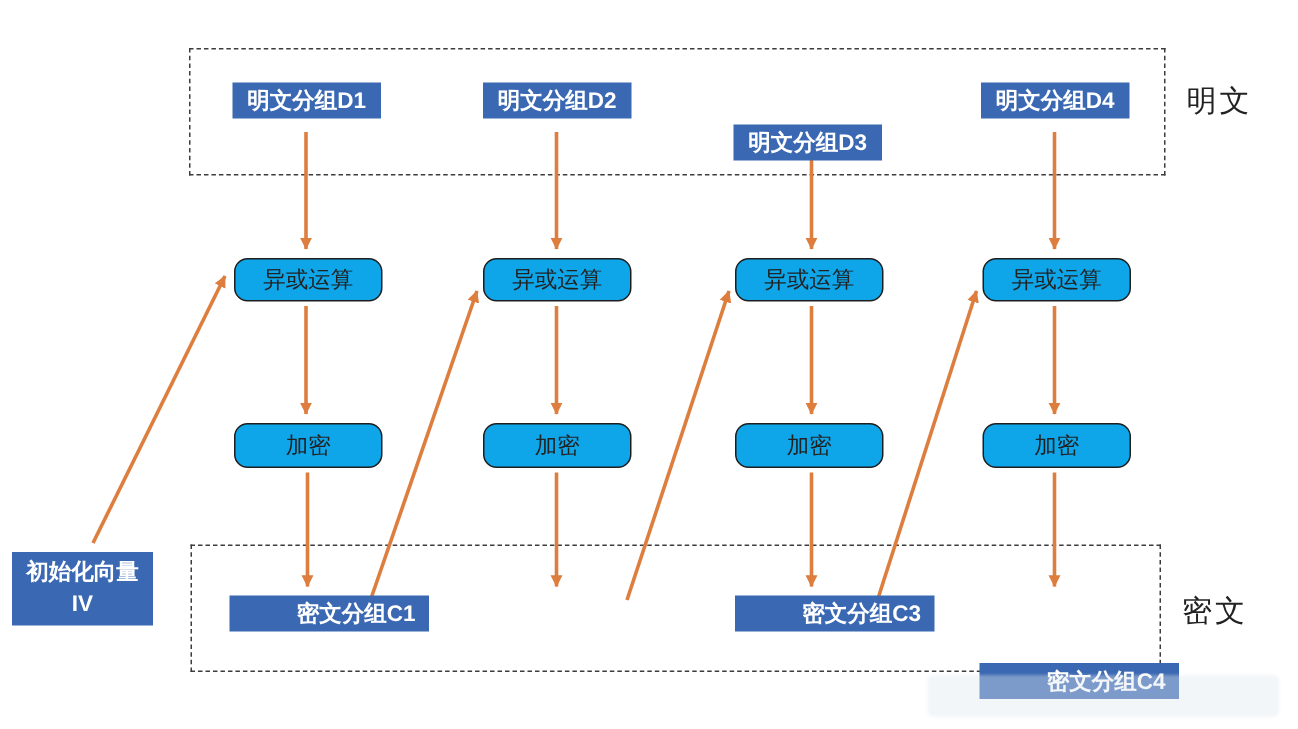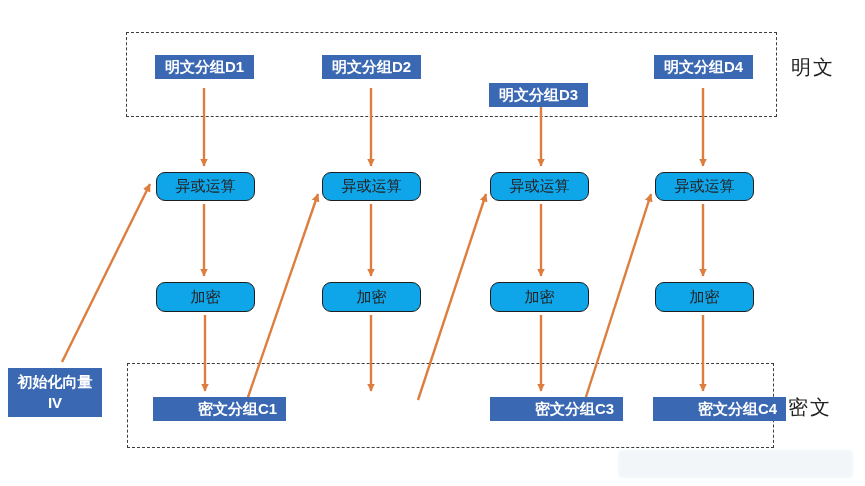--- a/index.html
+++ b/index.html
@@ -29,21 +29,21 @@
     color:#ffffff;
     font-weight:bold;
     font-size:15px;
     display:flex;align-items:center;justify-content:center;
     text-align:center;
     white-space:nowrap;
   }
   .d{top:55px;height:24px;width:99px;}
   .d1{left:155px;} .d2{left:322px;} .d3{left:489px;margin-top:28px;} .d4{left:654px;}
   .c{top:397px;height:24px;width:97px;padding-left:36px;}
-  .c1{left:153px;} .c2{left:323px;} .c3{left:490px;} .c4{left:653px;}
+  .c1{left:153px;} .c2{left:323px;} .c3{left:490px;} .c4{left:653px;margin-top:45px;}
   .iv{
     left:8px;top:368px;width:94px;height:49px;
     white-space:normal;
     justify-content:flex-start;
     text-align:center;
     padding:2px 6px;
     box-sizing:border-box;
     line-height:1.35;
   }
   .opbox{

